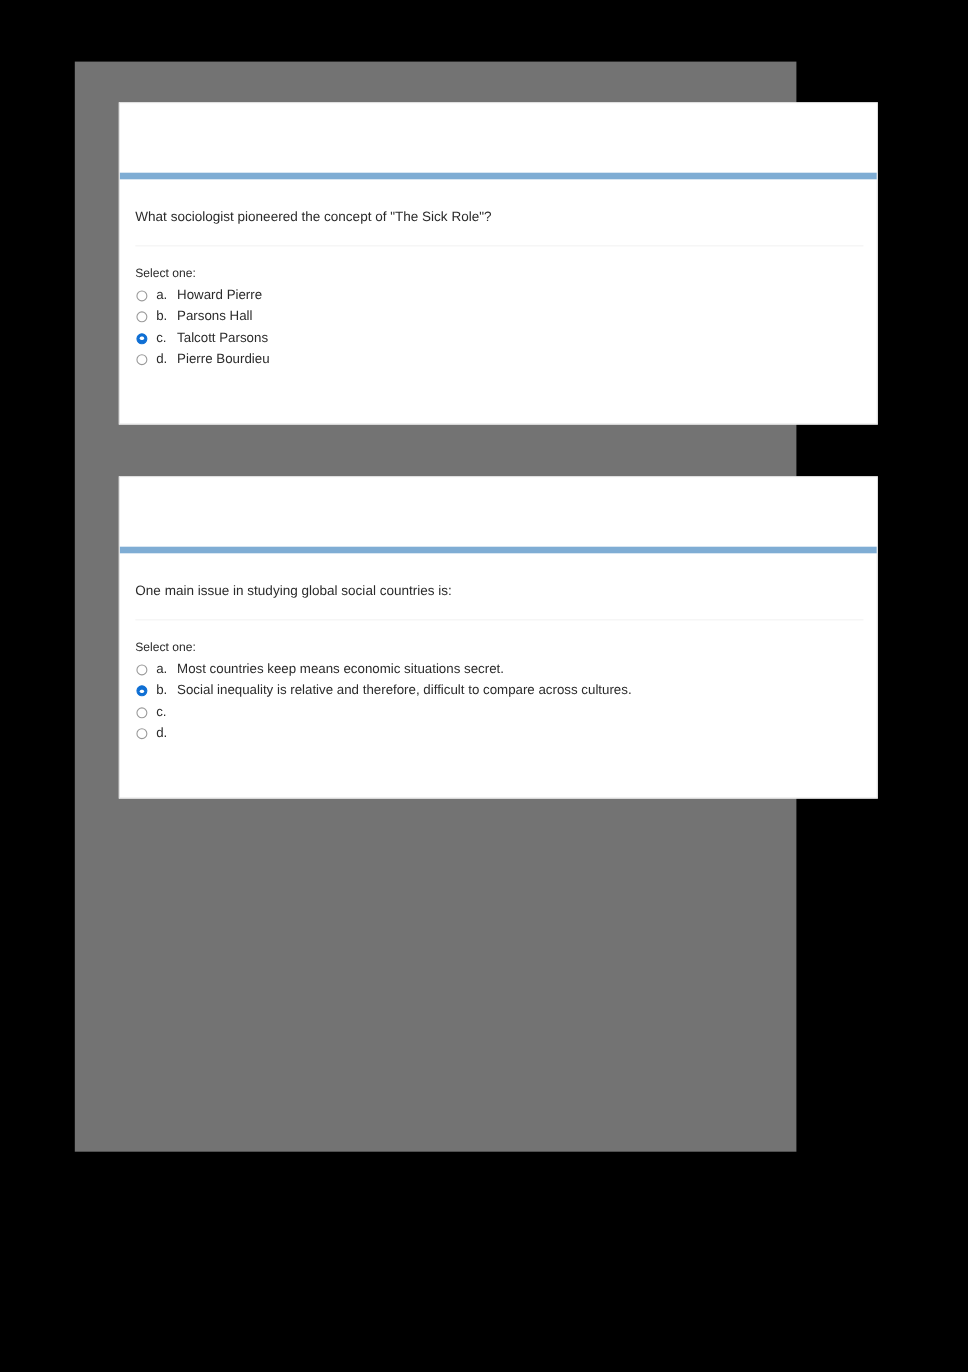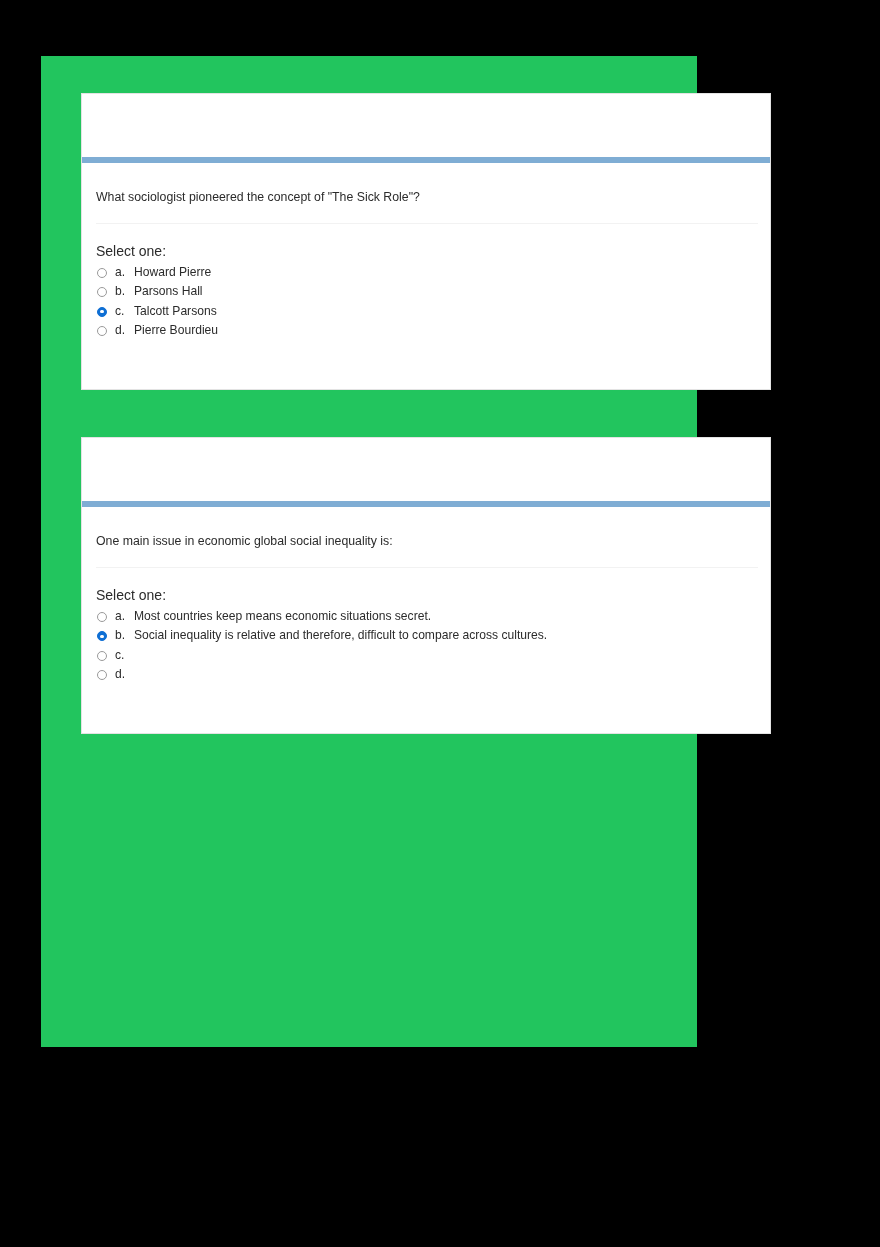--- a/index.html
+++ b/index.html
@@ -10,25 +10,25 @@
     height: 1247px;
     overflow: hidden;
   }
   body {
     font-family: "Liberation Sans", sans-serif;
     -webkit-font-smoothing: antialiased;
   }
 
   .page-canvas {
     position: absolute;
-    left: 41px;
+    left: 68px;
     top: 56px;
     width: 656px;
     height: 991px;
-    background: #22c55e;
+    background: #737373;
   }
 
   .quiz-stack {
     position: absolute;
     left: 40px;
     top: 37px;
     width: 690px;
   }
 
   .question-card {
@@ -63,21 +63,21 @@
   }
 
   .question-divider {
     height: 1px;
     background: #f2f2f2;
     width: 662px;
     margin-bottom: 0;
   }
 
   .select-one-label {
-    font-size: 14px;
+    font-size: 11px;
     color: #2b2b2b;
     padding-top: 19px;
     padding-bottom: 6px;
   }
 
   .answers-list {
     list-style: none;
     margin: 0;
     padding: 0 0 0 1px;
   }
@@ -170,21 +170,21 @@
           </li>
         </ul>
         <div class="card-footer-space"></div>
       </div>
     </div>
 
     <div class="question-card">
       <div class="card-header"></div>
       <div class="accent-bar"></div>
       <div class="card-body">
-        <div class="question-text">One main issue in economic global social inequality is:</div>
+        <div class="question-text">One main issue in studying global social countries is:</div>
         <div class="question-divider"></div>
         <div class="select-one-label">Select one:</div>
         <ul class="answers-list">
           <li class="answer-row">
             <span class="radio-control"></span>
             <span class="answer-letter">a.</span>
             <span class="answer-text">Most countries keep means economic situations secret.</span>
           </li>
           <li class="answer-row">
             <span class="radio-control is-selected"></span>

